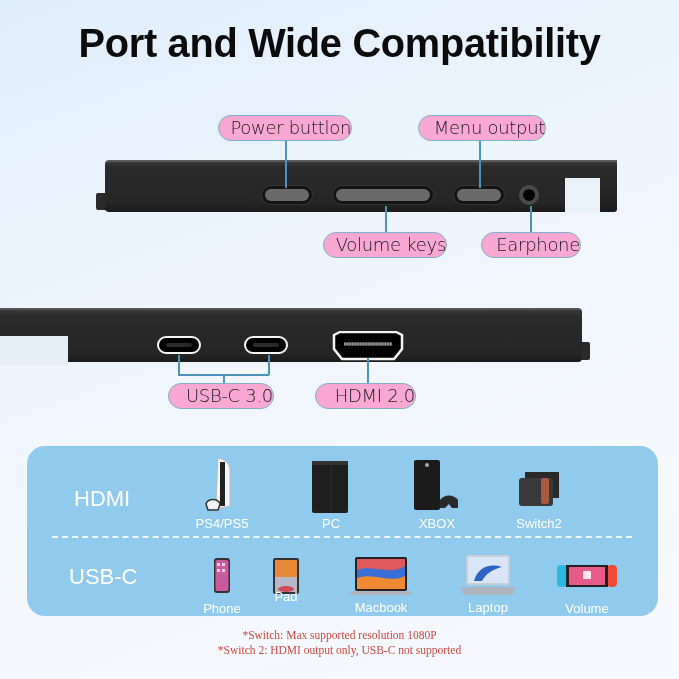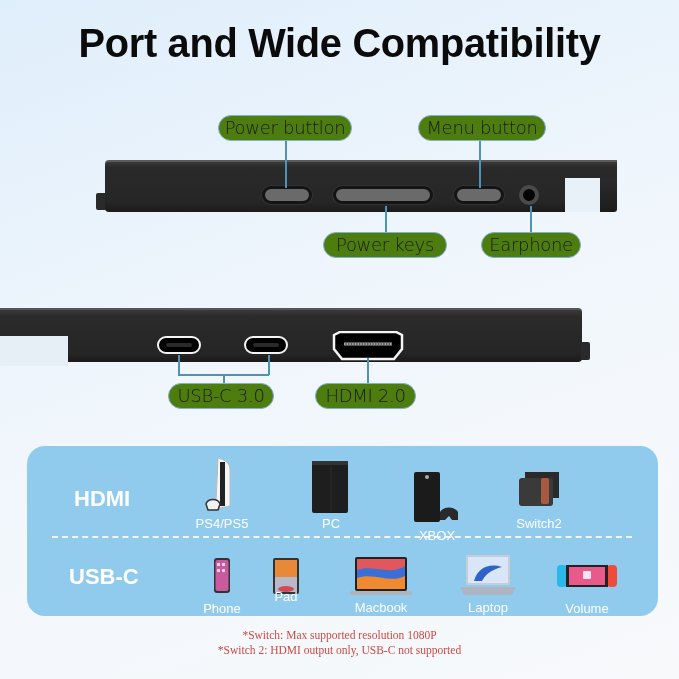--- a/index.html
+++ b/index.html
@@ -9,21 +9,21 @@
     font-family:"Liberation Sans",sans-serif;
     background:linear-gradient(160deg,#dfeefb 0%,#eef5fc 40%,#f4f8fc 70%,#f7f9fb 100%);
   }
   .title{
     position:absolute;left:0;top:20px;width:679px;text-align:center;
     font-size:41px;font-weight:700;color:#0b0b0b;letter-spacing:-0.3px;
     font-family:"Liberation Sans",sans-serif;transform:scaleX(0.97);
   }
   .pill{
     position:absolute;height:26px;border:1.5px solid #7fb0cc;border-radius:14px;
-    background:#4d7c0f;color:#1a1a1a;font-size:18px;line-height:23px;text-align:center;
+    background:#f9a8d4;color:#1a1a1a;font-size:18px;line-height:23px;text-align:right;
     font-family:"DejaVu Sans",sans-serif;font-weight:300;white-space:nowrap;
     letter-spacing:-0.3px;
   }
   .vline{position:absolute;width:1.5px;background:#4d93b9;}
   .hline{position:absolute;height:1.5px;background:#4d93b9;}
 
   
   .edge1{
     position:absolute;left:105px;top:160px;width:512px;height:52px;
     background:linear-gradient(180deg,#3a3a3a 0%,#2a2a2a 10%,#262626 80%,#1b1b1b 100%);
@@ -62,21 +62,21 @@
     content:"";position:absolute;left:7px;top:5px;width:26px;height:4px;border-radius:2px;background:#2a2a2a;
   }
   .hdmi{position:absolute;}
 
   
   .panel{
     position:absolute;left:27px;top:446px;width:631px;height:170px;border-radius:18px;
     background:#90cbee;
   }
   .row-label{
-    position:absolute;color:#fff;font-weight:700;font-size:22px;
+    position:absolute;color:#fff;font-weight:400;font-size:22px;
     font-family:"Liberation Sans",sans-serif;
     text-align:center;
   }
   .dash{
     position:absolute;left:52px;top:536px;width:580px;height:0;border-top:2px dashed #eef7fd;
   }
   .dev{position:absolute;text-align:center;}
   .dev .lbl{
     position:absolute;left:-20px;right:-20px;color:#fff;font-size:13px;
     font-family:"Liberation Sans",sans-serif;text-align:center;
@@ -101,22 +101,22 @@
   <div class="btn" style="left:454px;top:186px;width:50px;"></div>
   <div class="jack" style="left:519px;top:185px;"></div>
 </div>
 
 <div class="vline" style="left:285px;top:140px;height:48px;"></div>
 <div class="vline" style="left:479px;top:140px;height:48px;"></div>
 <div class="vline" style="left:385px;top:206px;height:26px;"></div>
 <div class="vline" style="left:530px;top:206px;height:26px;"></div>
 
 <div class="pill" style="left:218px;top:115px;width:134px;">Power buttlon</div>
-<div class="pill" style="left:418px;top:115px;width:128px;">Menu button</div>
-<div class="pill" style="left:323px;top:232px;width:124px;">Power keys</div>
+<div class="pill" style="left:418px;top:115px;width:128px;">Menu output</div>
+<div class="pill" style="left:323px;top:232px;width:124px;">Volume keys</div>
 <div class="pill" style="left:481px;top:232px;width:100px;">Earphone</div>
 
 <div>
   <div class="edge2"></div>
   <div class="edge2-cut"></div>
   <div class="edge2-nub"></div>
   <div class="usbc" style="left:157px;top:336px;"></div>
   <div class="usbc" style="left:244px;top:336px;"></div>
   <svg class="hdmi" style="left:332px;top:331px;" width="72" height="30" viewBox="0 0 72 30">
     <path d="M2,4 L8,1 L64,1 L70,4 L70,18 L62,28 L10,28 L2,18 Z" fill="#000" stroke="#f4f4f4" stroke-width="2.5"></path>
@@ -148,21 +148,21 @@
   <div class="lbl" style="top:60px;">PS4/PS5</div>
 </div>
 <div class="dev" style="left:309px;top:458px;width:44px;height:70px;">
   <svg width="44" height="56" viewBox="0 0 44 56">
     <rect x="3" y="3" width="36" height="52" rx="2" fill="#1e1e1e"></rect>
     <rect x="3" y="3" width="36" height="4" fill="#333"></rect>
     <line x1="22" y1="8" x2="22" y2="54" stroke="#2b2b2b" stroke-width="1"></line>
   </svg>
   <div class="lbl" style="top:58px;">PC</div>
 </div>
-<div class="dev" style="left:412px;top:470px;width:50px;height:70px;text-decoration:underline;">
+<div class="dev" style="left:412px;top:458px;width:50px;height:70px;text-decoration:underline;">
   <svg width="50" height="56" viewBox="0 0 50 56">
     <rect x="2" y="2" width="26" height="50" rx="2" fill="#1b1b1b"></rect>
     <circle cx="15" cy="7" r="2" fill="#aaa"></circle>
     <path d="M28,42 C32,36 42,36 46,42 L46,50 L40,50 L37,46 L33,50 L28,50 Z" fill="#2a2a2a"></path>
   </svg>
   <div class="lbl" style="top:58px;">XBOX</div>
 </div>
 <div class="dev" style="left:517px;top:470px;width:44px;height:58px;">
   <svg width="44" height="40" viewBox="0 0 44 40">
     <rect x="8" y="2" width="34" height="26" fill="#2a2a2a"></rect>

